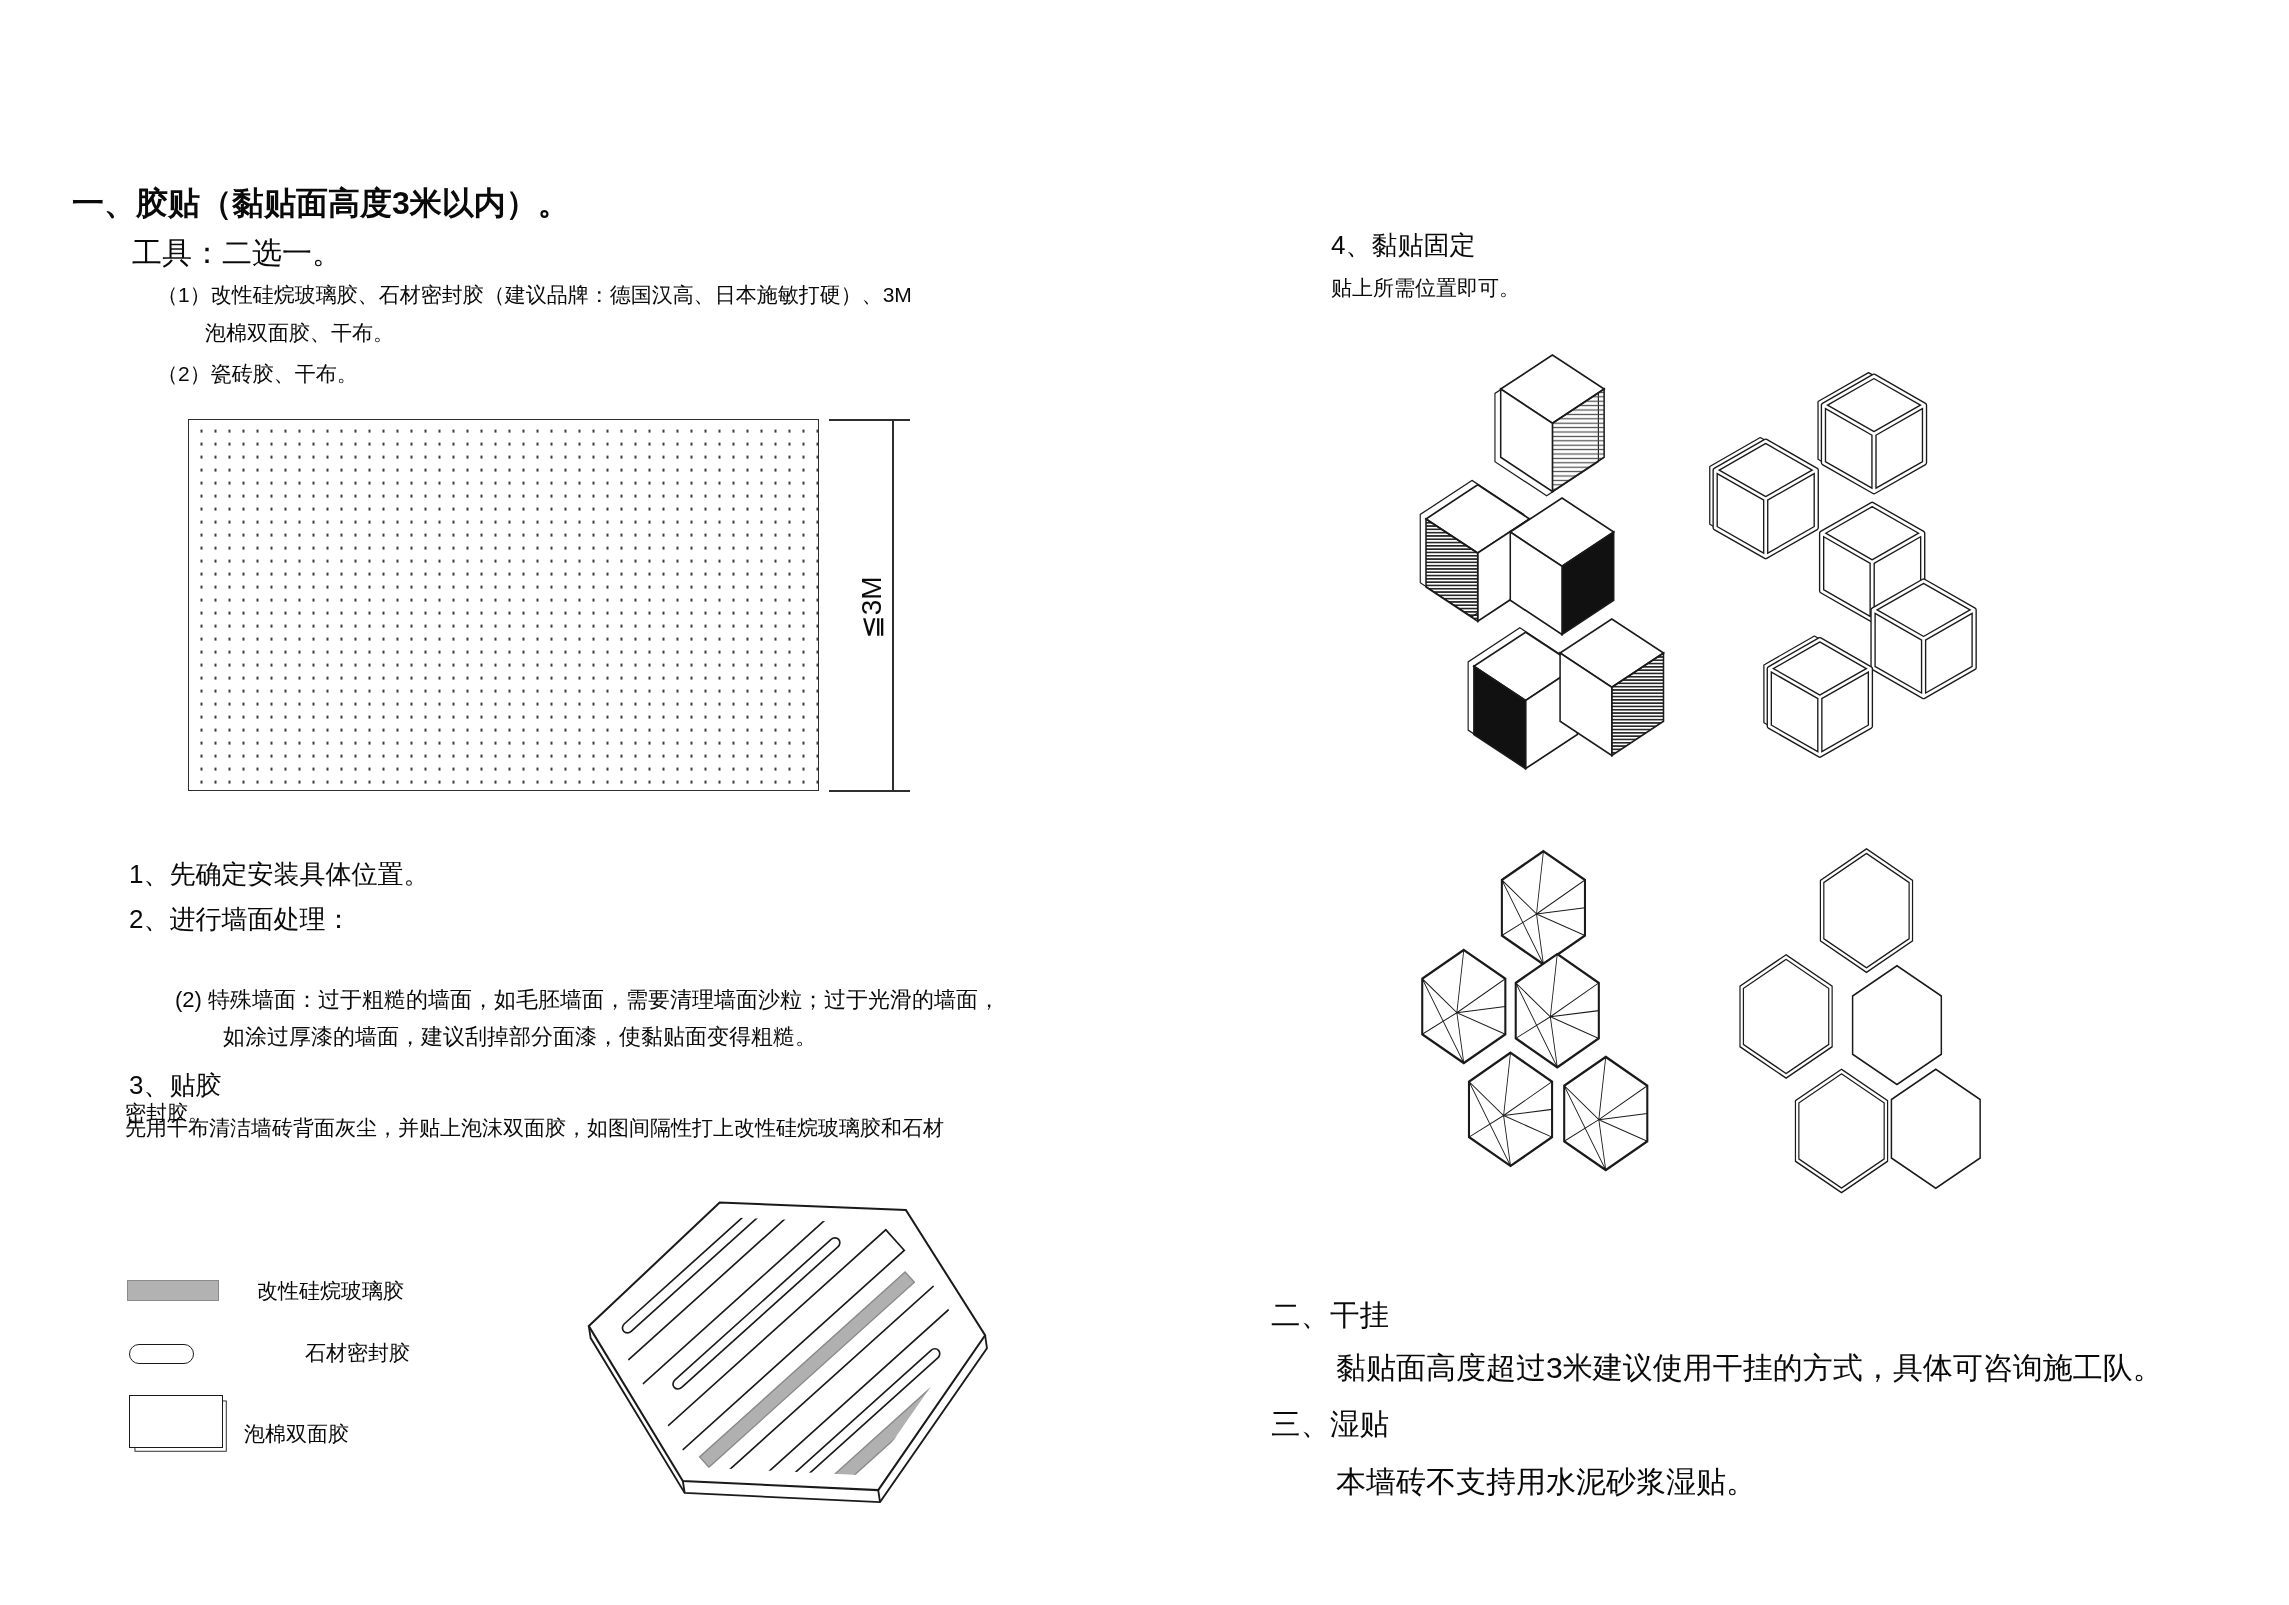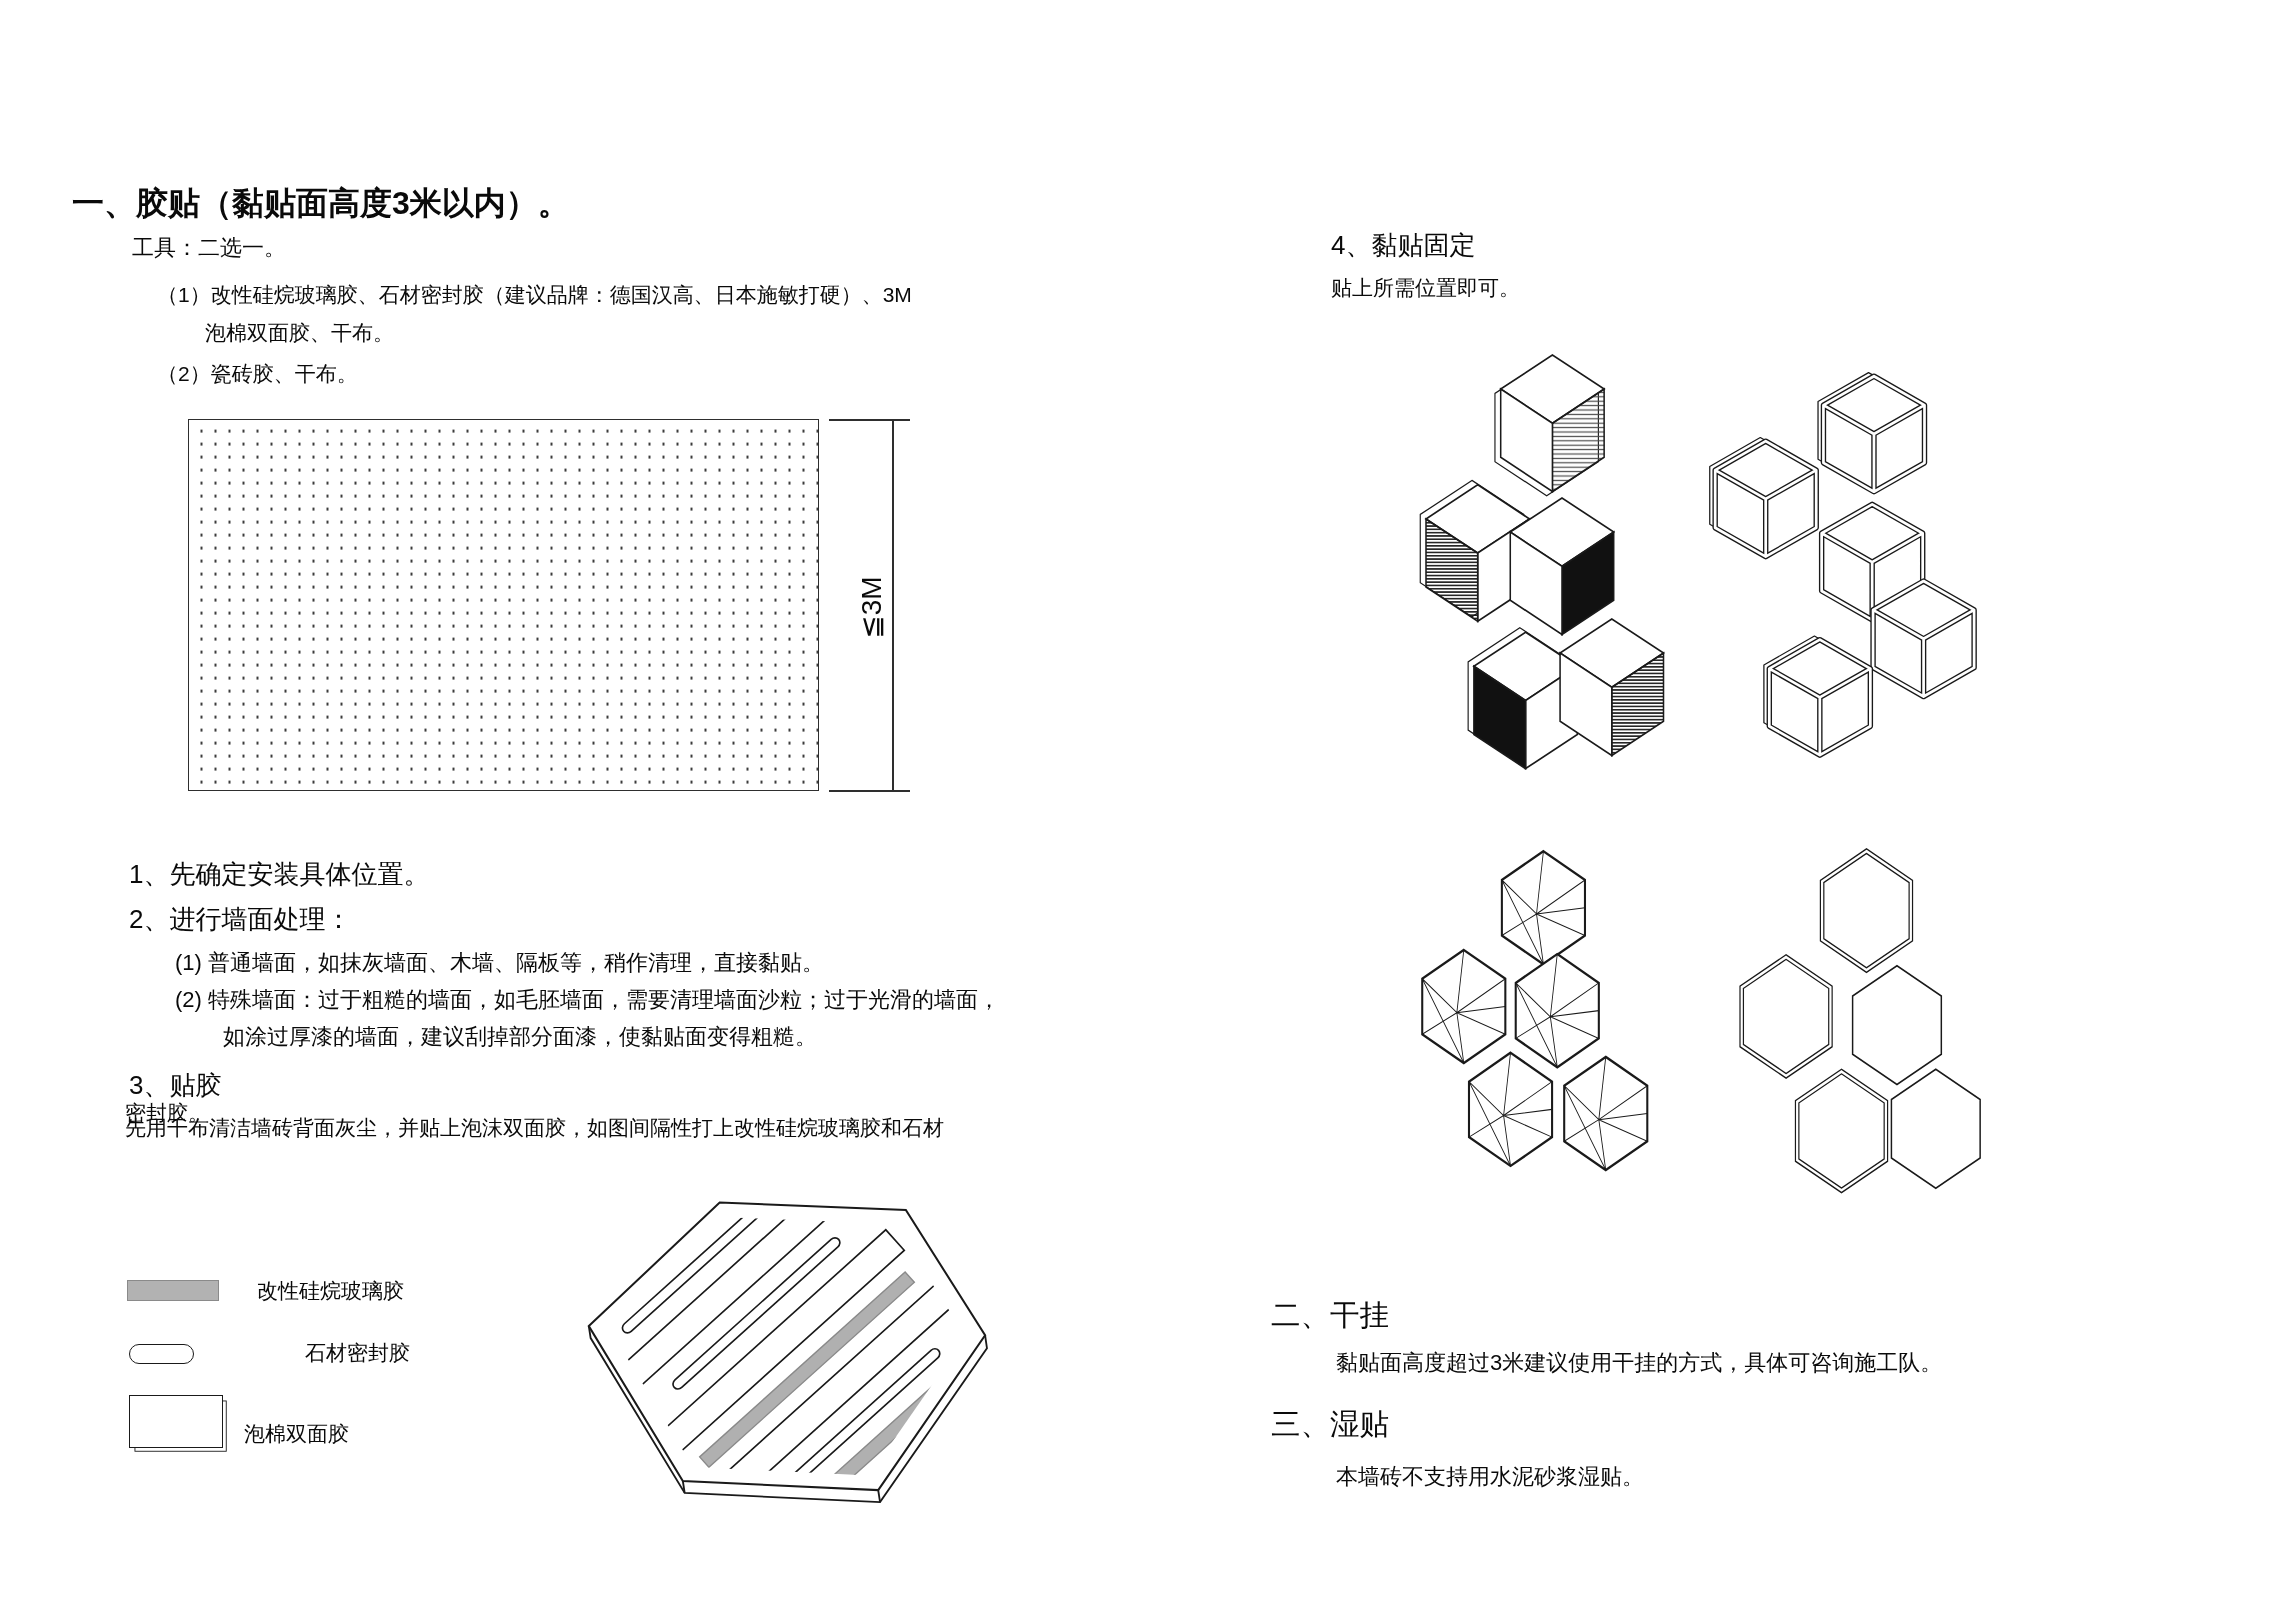--- a/index.html
+++ b/index.html
@@ -2,21 +2,21 @@
 <html style="font-size:14.8px"><head>
 <meta charset="utf-8">
 <title>安装说明</title>
 <style>
   html,body{margin:0;padding:0;background:#fff;}
   body{font-family:"Liberation Sans","DejaVu Sans",sans-serif;color:#0a0a0a;}
   #page{position:relative;width:2290px;height:1606px;background:#fff;overflow:hidden;}
   .t{position:absolute;white-space:nowrap;line-height:1.25;}
   .bold{font-weight:700;}
   .fs34{font-size:31px;} .fs35{font-size:32px;} .fs32{font-size:29.5px;text-align:right;}
-  .fs28{font-size:26px;} .fs27{font-size:22px;} .fs25{font-size:21px;} .fs24{font-size:22px;}
+  .fs28{font-size:26px;} .fs27{font-size:30px;} .fs25{font-size:21px;} .fs24{font-size:22px;}
   
   .wall{position:absolute;left:188px;top:419px;width:631px;height:372px;
         border:1.8px solid #2e2e2e;box-sizing:border-box;
         background-image:radial-gradient(circle,#3c3c3c 1.2px,transparent 1.5px);
         background-size:14px 13px;background-position:5.5px 4.6px;}
   .dim-tick{position:absolute;height:1.8px;background:#2e2e2e;width:81px;left:829px;}
   .dim-vline{position:absolute;width:1.8px;background:#2e2e2e;left:892px;top:419px;height:373px;}
   .dim-label{position:absolute;left:820px;top:591px;width:102px;text-align:center;
              font-size:28px;transform:rotate(-90deg);transform-origin:center;}
   
@@ -42,21 +42,20 @@
   <div class="t fs25" style="left:157px;top:361px;">（2）瓷砖胶、干布。</div>
 
   <div class="wall"></div>
   <div class="dim-tick" style="top:419px;"></div>
   <div class="dim-tick" style="top:790px;"></div>
   <div class="dim-vline"></div>
   <div class="dim-label">≦3M</div>
 
   <div class="t fs28" style="left:129px;top:858px;">1、先确定安装具体位置。</div>
   <div class="t fs28" style="left:129px;top:903px;">2、进行墙面处理：</div>
-  <div class="t fs24" style="left:175px;top:949px;">(1) 普通墙面，如抹灰墙面、木墙、隔板等，稍作清理，直接黏贴。</div>
   <div class="t fs24" style="left:175px;top:986px;">(2) 特殊墙面：过于粗糙的墙面，如毛胚墙面，需要清理墙面沙粒；过于光滑的墙面，</div>
   <div class="t fs24" style="left:223px;top:1023px;">如涂过厚漆的墙面，建议刮掉部分面漆，使黏贴面变得粗糙。</div>
   <div class="t fs28" style="left:129px;top:1069px;">3、贴胶</div>
   <div class="t fs25" style="left:125px;top:1115px;">先用干布清洁墙砖背面灰尘，并贴上泡沫双面胶，如图间隔性打上改性硅烷玻璃胶和石材</div>
   <div class="t fs25" style="left:125px;top:1100px;">密封胶。</div>
 
   <div class="sw-gray"></div>
   <div class="t fs25" style="left:257px;top:1278px;">改性硅烷玻璃胶</div>
   <div class="sw-pill"></div>
   <div class="t fs25" style="left:257px;top:1340px;margin-left:48px;">石材密封胶</div>

